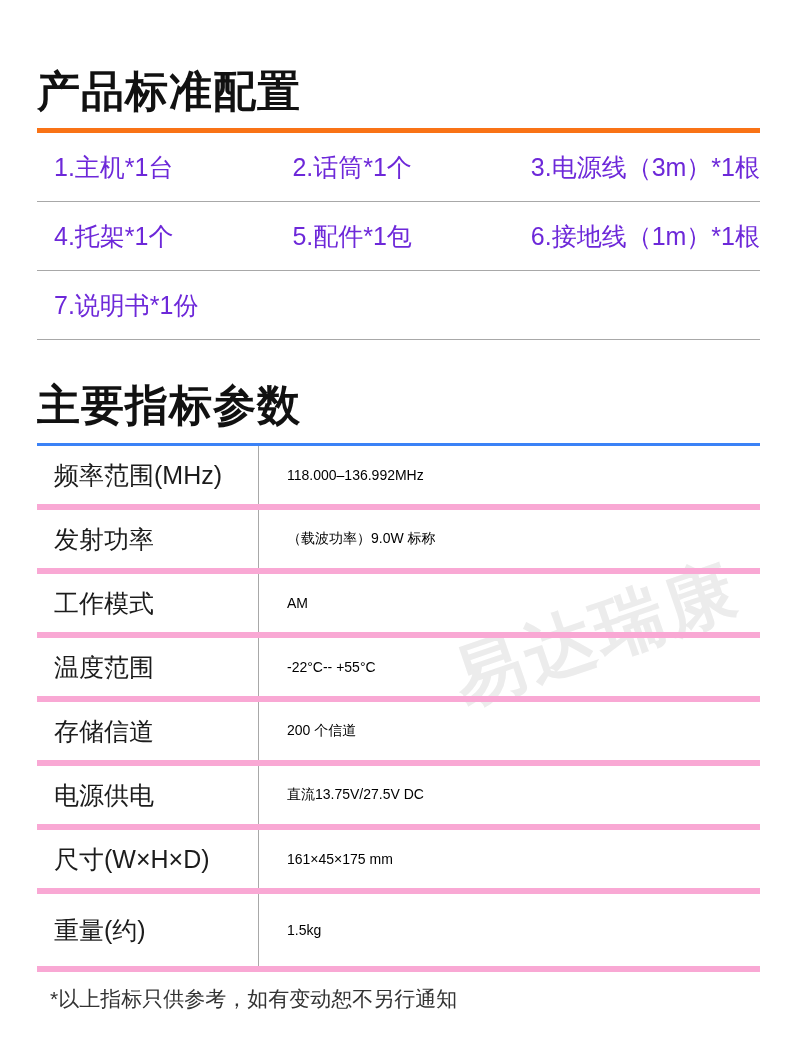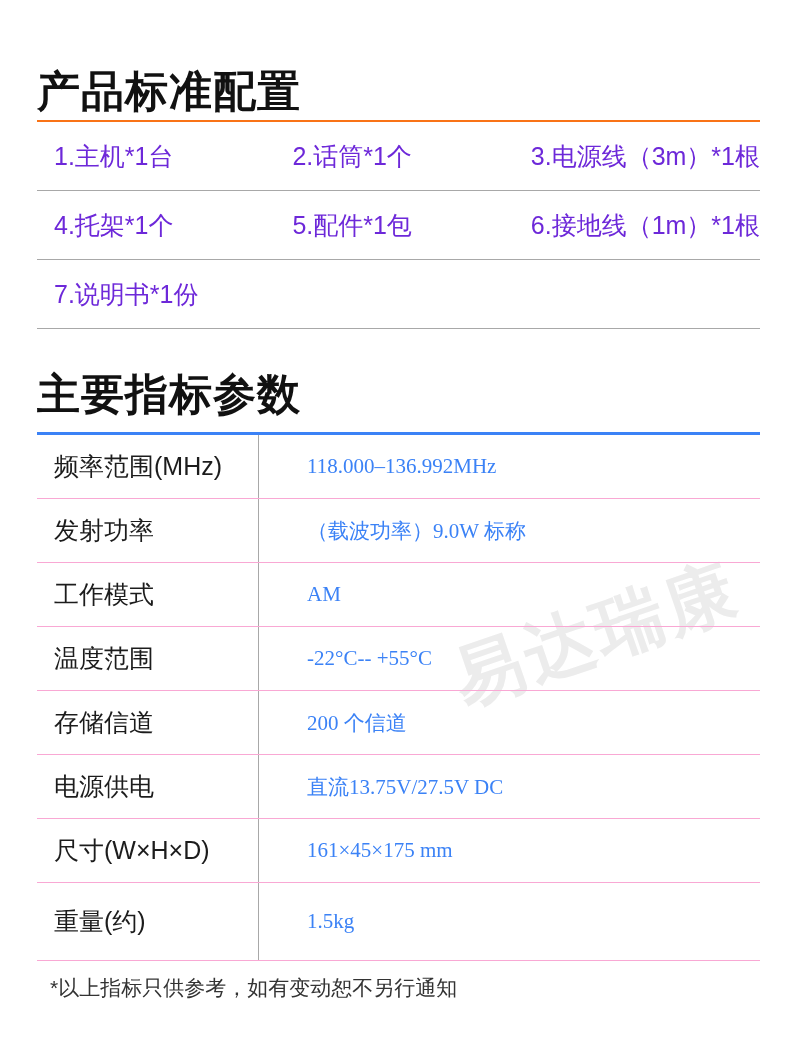--- a/index.html
+++ b/index.html
@@ -17,21 +17,21 @@
   }
   .content { position: relative; z-index: 1; }
 
   .section-title {
     font-size: 43px;
     font-weight: 800;
     color: #111111;
     letter-spacing: 1px;
     line-height: 50px;
   }
-  .title-config { padding-top: 66px; padding-bottom: 4px; border-bottom: 2px solid #f97316; }
+  .title-config { padding-top: 66px; padding-bottom: 12px; border-bottom: 5px solid #f97316; }
   .title-specs  { padding-top: 40px; padding-bottom: 13px; border-bottom: 3px solid #3b82f6; }
 
   
   .config-row {
     display: grid;
     grid-template-columns: 1fr 1fr 1fr;
     align-items: center;
     height: 69px;
     border-bottom: 1px solid #a8a8a8;
   }
@@ -40,43 +40,41 @@
     font-size: 25px;
     color: #6d28d9;
     white-space: nowrap;
   }
 
   
   .spec-table { width: 100%; }
   .spec-row {
     display: grid;
     grid-template-columns: 222px 1fr;
-    border-bottom: 1px solid #f9a8d4;
+    border-bottom: 6px solid #f9a8d4;
     min-height: 64px;
-    gap: 20px;
   }
   .spec-row:last-child { min-height: 78px; }
   .spec-label {
     display: flex;
     align-items: center;
     padding-left: 17px;
     border-right: 1px solid #a8a8a8;
     font-size: 25px;
     font-weight: 500;
     color: #1c1c1c;
     white-space: nowrap;
   }
   .spec-value {
     display: flex;
     align-items: center;
     padding-left: 28px;
-    font-size: 21px;
-    color: #3b82f6;
+    font-size: 14px;
+    color: #000000;
     white-space: nowrap;
-    font-family: Liberation Serif, serif;
   }
 
   .footnote {
     margin-top: 13px;
     padding-left: 13px;
     font-size: 21px;
     color: #333333;
   }
 
   .watermark {

